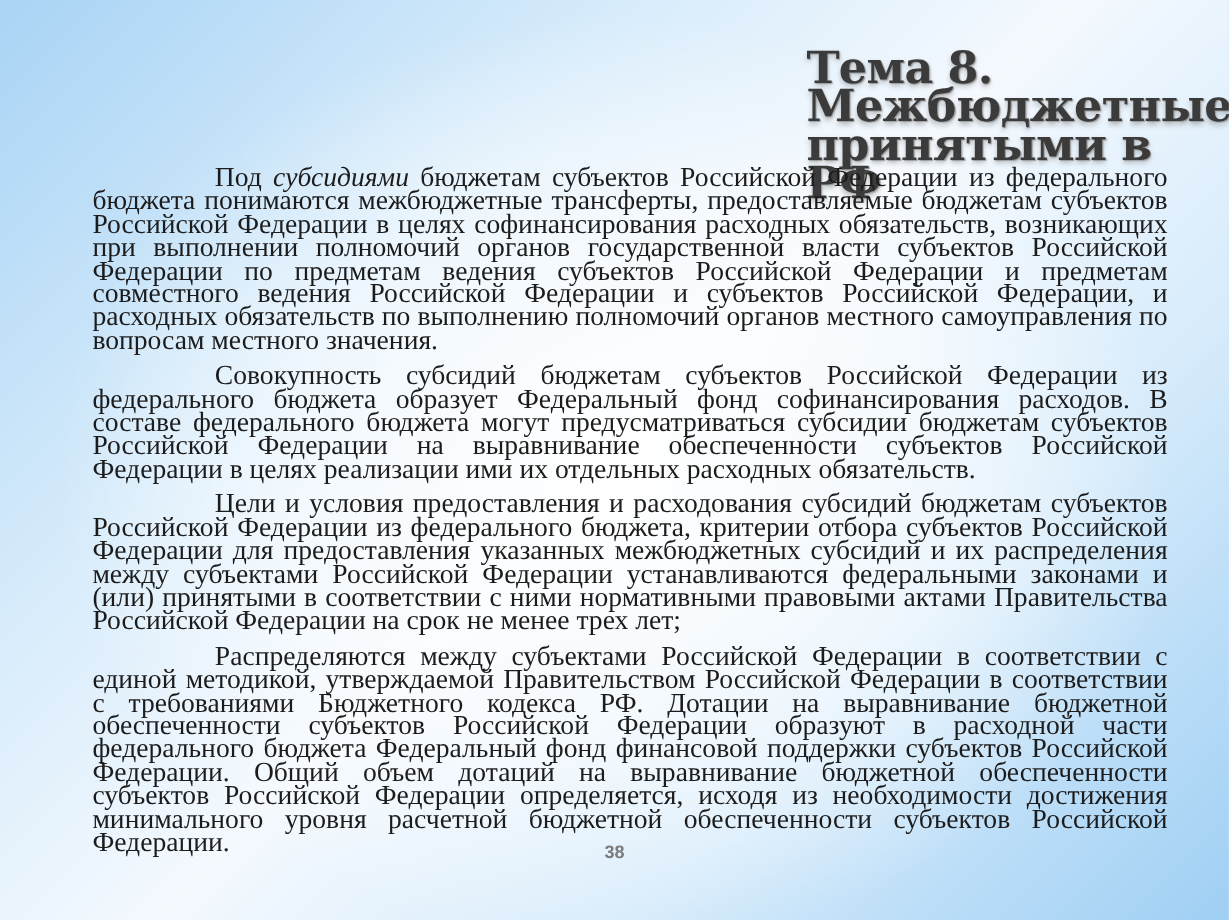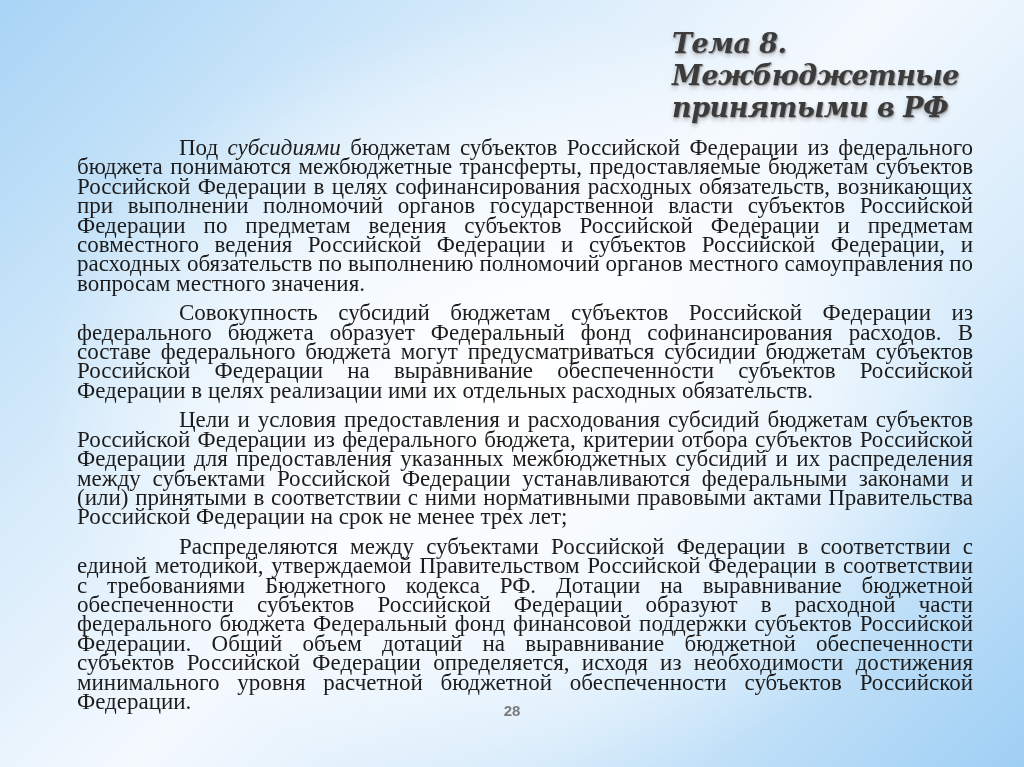--- a/index.html
+++ b/index.html
@@ -7,23 +7,23 @@
     width: 1024px; height: 767px; overflow: hidden; position: relative;
     background: #cfe6f8;
   }
   .slide {
     position: absolute; left: 0; top: 0; width: 1024px; height: 767px;
     background:
       radial-gradient(ellipse 620px 520px at 512px 400px, rgba(255,255,255,0.95) 0%, rgba(255,255,255,0.55) 45%, rgba(255,255,255,0) 75%),
       linear-gradient(135deg, #a9d4f5 0%, #d8ecfb 30%, #f4f9fe 50%, #d6ebfb 72%, #9fcff4 100%);
   }
   .title {
-    position: absolute; left: 672px; top: 28px; width: 330px;
-    font-family: "DejaVu Serif", serif; font-style: italic; font-weight: bold;
-    font-size: 27px; line-height: 32px; color: #3b3b3b;
+    position: absolute; left: 672px; top: 40px; width: 330px;
+    font-family: "DejaVu Serif", serif; font-weight: bold;
+    font-size: 37px; line-height: 32px; color: #3b3b3b;
     text-shadow: 1px 1px 1px #9a9a9a, 0 3px 4px rgba(120,120,120,0.45);
     letter-spacing: -0.5px;
   }
   .body-text {
     position: absolute; left: 77px; top: 138px; width: 896px;
     font-family: "Liberation Serif", serif; font-size: 23px; line-height: 19.4px;
     color: #1c1c1c;
   }
   .body-text p {
     margin: 0 0 10px 0; text-align: justify; text-indent: 102px;
@@ -44,14 +44,14 @@
     <div>принятыми в РФ</div>
   </div>
 
   <div class="body-text">
     <p><span>Под </span><em>субсидиями</em><span> бюджетам субъектов Российской Федерации из федерального бюджета понимаются межбюджетные трансферты, предоставляемые бюджетам субъектов Российской Федерации в целях софинансирования расходных обязательств, возникающих при выполнении полномочий органов государственной власти субъектов Российской Федерации по предметам ведения субъектов Российской Федерации и предметам совместного ведения Российской Федерации и субъектов Российской Федерации, и расходных обязательств по выполнению полномочий органов местного самоуправления по вопросам местного значения.</span></p>
     <p>Совокупность субсидий бюджетам субъектов Российской Федерации из федерального бюджета образует Федеральный фонд софинансирования расходов. В составе федерального бюджета могут предусматриваться субсидии бюджетам субъектов Российской Федерации на выравнивание обеспеченности субъектов Российской Федерации в целях реализации ими их отдельных расходных обязательств.</p>
     <p>Цели и условия предоставления и расходования субсидий бюджетам субъектов Российской Федерации из федерального бюджета, критерии отбора субъектов Российской Федерации для предоставления указанных межбюджетных субсидий и их распределения между субъектами Российской Федерации устанавливаются федеральными законами и (или) принятыми в соответствии с ними нормативными правовыми актами Правительства Российской Федерации на срок не менее трех лет;</p>
     <p>Распределяются между субъектами Российской Федерации в соответствии с единой методикой, утверждаемой Правительством Российской Федерации в соответствии с требованиями Бюджетного кодекса РФ. Дотации на выравнивание бюджетной обеспеченности субъектов Российской Федерации образуют в расходной части федерального бюджета Федеральный фонд финансовой поддержки субъектов Российской Федерации. Общий объем дотаций на выравнивание бюджетной обеспеченности субъектов Российской Федерации определяется, исходя из необходимости достижения минимального уровня расчетной бюджетной обеспеченности субъектов Российской Федерации.</p>
   </div>
 
-  <div class="page-num">28</div>
+  <div class="page-num">38</div>
 </div>
 
 </body></html>

